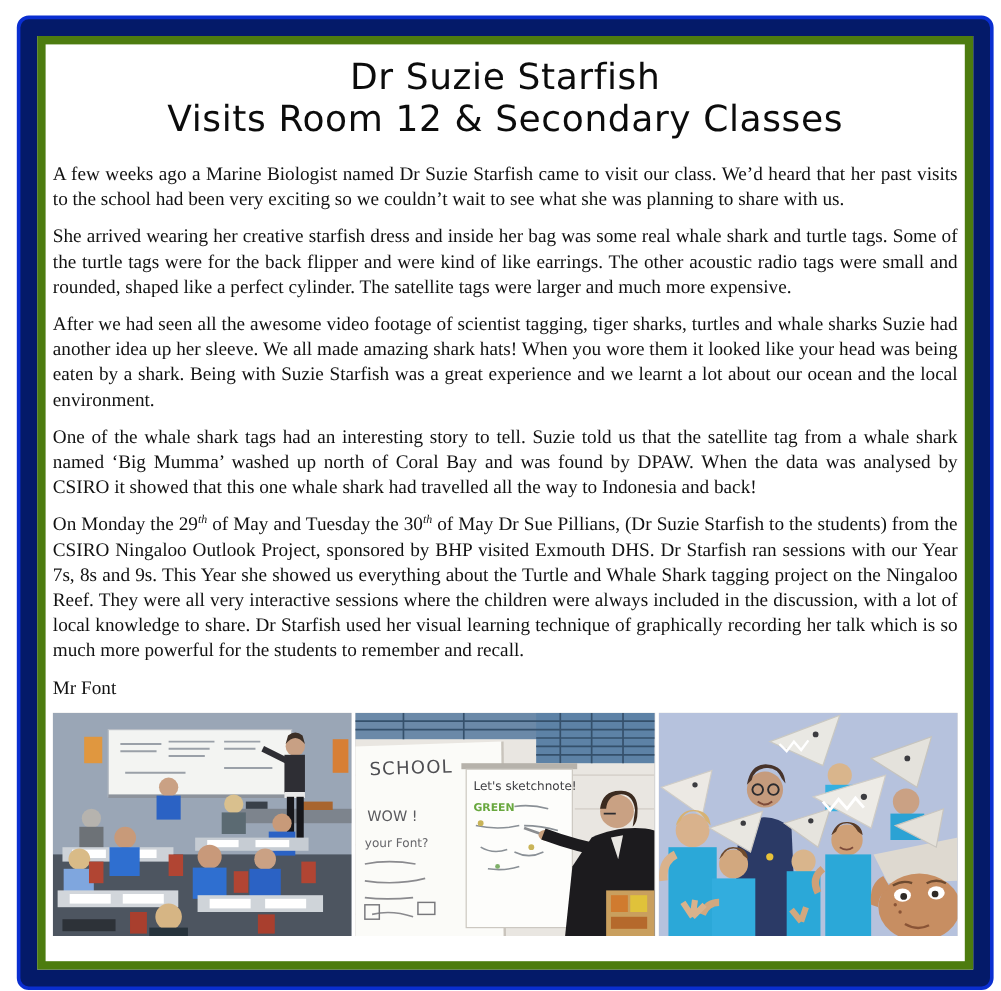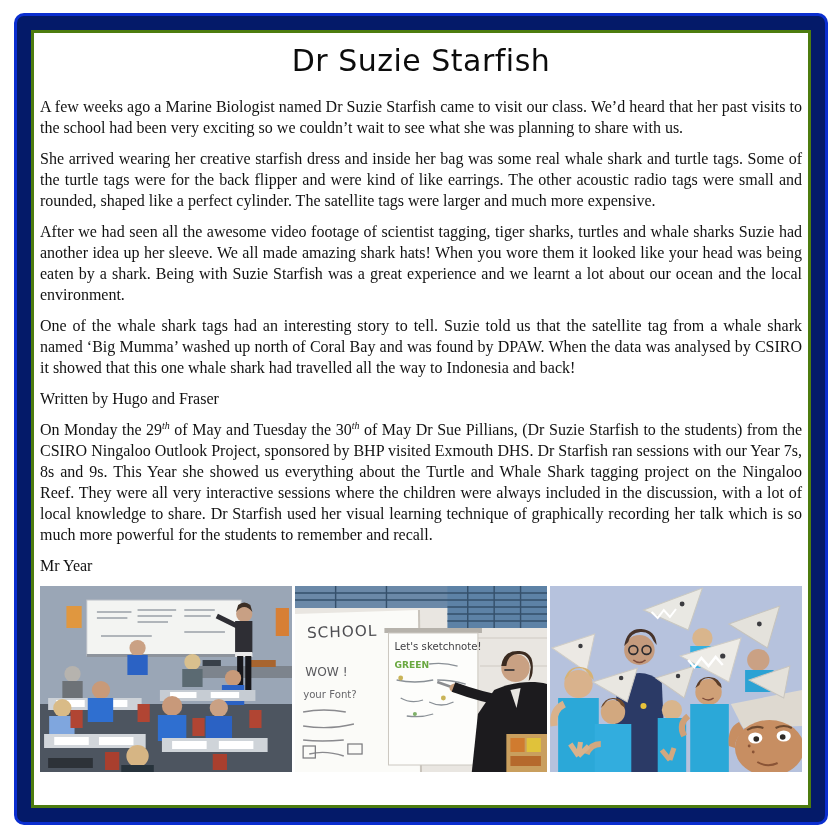--- a/index.html
+++ b/index.html
@@ -7,21 +7,21 @@
     width:834px;height:826px;background:#ffffff;position:relative;overflow:hidden;
     font-family:"Liberation Serif", serif;color:#121212;
   }
   .frame-outer{
     position:absolute;left:14px;top:13px;right:6px;bottom:1px;
     background:#041a69;border:3px solid #0a2ed0;border-radius:10px;
     box-sizing:border-box;padding:14px;
   }
   .frame-inner{
     width:100%;height:100%;box-sizing:border-box;
-    background:#ffffff;border:3px solid #4d7c0f;
+    background:#ffffff;border:7px solid #4d7c0f;
     padding:4px 6px 0 6px;overflow:hidden;
   }
   .title{
     margin:6px 0 18px 0;text-align:center;color:#0c0c0c;
     font-family:"DejaVu Sans", cursive, sans-serif;
     font-weight:400;font-size:30px;line-height:35px;letter-spacing:0.5px;
   }
   .body-text p{
     font-size:16px;line-height:21px;margin:0 0 10px 0;
     text-align:justify;
@@ -37,30 +37,30 @@
   .hand{font-family:"DejaVu Sans", cursive, sans-serif;}
 </style>
 </head>
 <body>
 
 <div class="frame-outer">
   <div class="frame-inner">
 
     <h1 class="title">
       <span>Dr Suzie Starfish</span><br>
+      <span>Visits Room 12 &amp; Secondary Classes</span>
     </h1>
 
     <div class="body-text">
       <p>A few weeks ago a Marine Biologist named Dr Suzie Starfish came to visit our class. We’d heard that her past visits to the school had been very exciting so we couldn’t wait to see what she was planning to share with us.</p>
       <p>She arrived wearing her creative starfish dress and inside her bag was some real whale shark and turtle tags. Some of the turtle tags were for the back flipper and were kind of like earrings. The other acoustic radio tags were small and rounded, shaped like a perfect cylinder. The satellite tags were larger and much more expensive.</p>
       <p>After we had seen all the awesome video footage of scientist tagging, tiger sharks, turtles and whale sharks Suzie had another idea up her sleeve. We all made amazing shark hats! When you wore them it looked like your head was being eaten by a shark. Being with Suzie Starfish was a great experience and we learnt a lot about our ocean and the local environment.</p>
       <p>One of the whale shark tags had an interesting story to tell. Suzie told us that the satellite tag from a whale shark named ‘Big Mumma’ washed up north of Coral Bay and was found by DPAW. When the data was analysed by CSIRO it showed that this one whale shark had travelled all the way to Indonesia and back!</p>
-      <p>Written by Hugo and Fraser</p>
       <p><span>On Monday the 29</span><sup>th</sup><span> of May and Tuesday the 30</span><sup>th</sup><span> of May Dr Sue Pillians, (Dr Suzie Starfish to the students) from the CSIRO Ningaloo Outlook Project, sponsored by BHP visited Exmouth DHS.  Dr Starfish ran sessions with our Year 7s, 8s and 9s. This Year she showed us everything about the Turtle and Whale Shark tagging project on the Ningaloo Reef.  They were all very interactive sessions where the children were always included in the discussion, with a lot of local knowledge to share. Dr Starfish used her visual learning technique of graphically recording her talk which is so much more powerful for the students to remember and recall.</span></p>
-      <p>Mr Year</p>
+      <p>Mr Font</p>
     </div>
 
     <div class="photo-row">
 
       <div class="photo">
         <svg viewBox="0 0 248 186" preserveAspectRatio="none">
           <rect width="248" height="186" fill="#9aa6b6"></rect>
           <rect y="118" width="248" height="68" fill="#4d5560"></rect>
           <g>
             <rect x="46" y="14" width="152" height="56" fill="#f3f4f2" stroke="#b9bec6"></rect>

